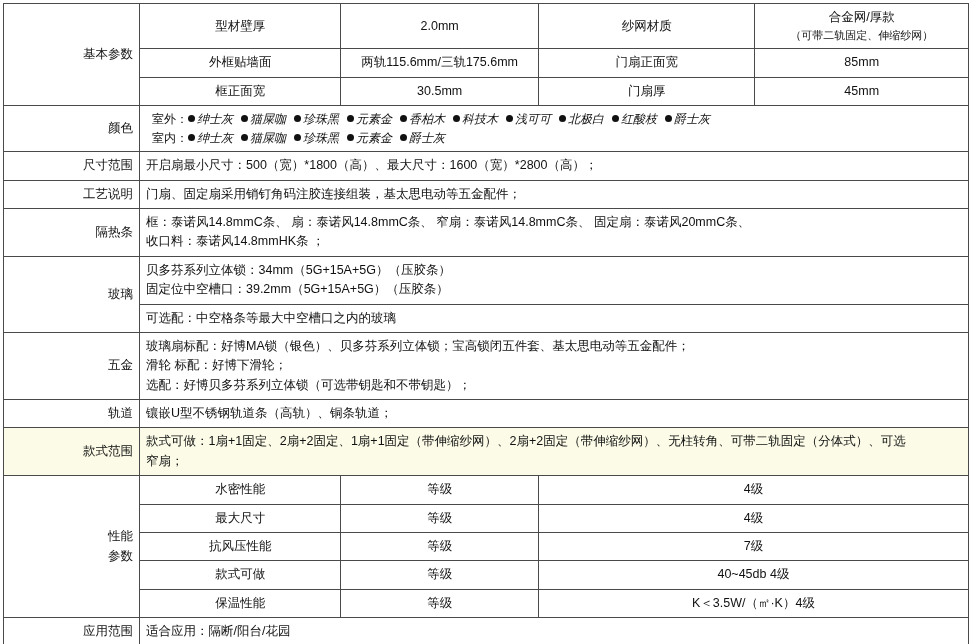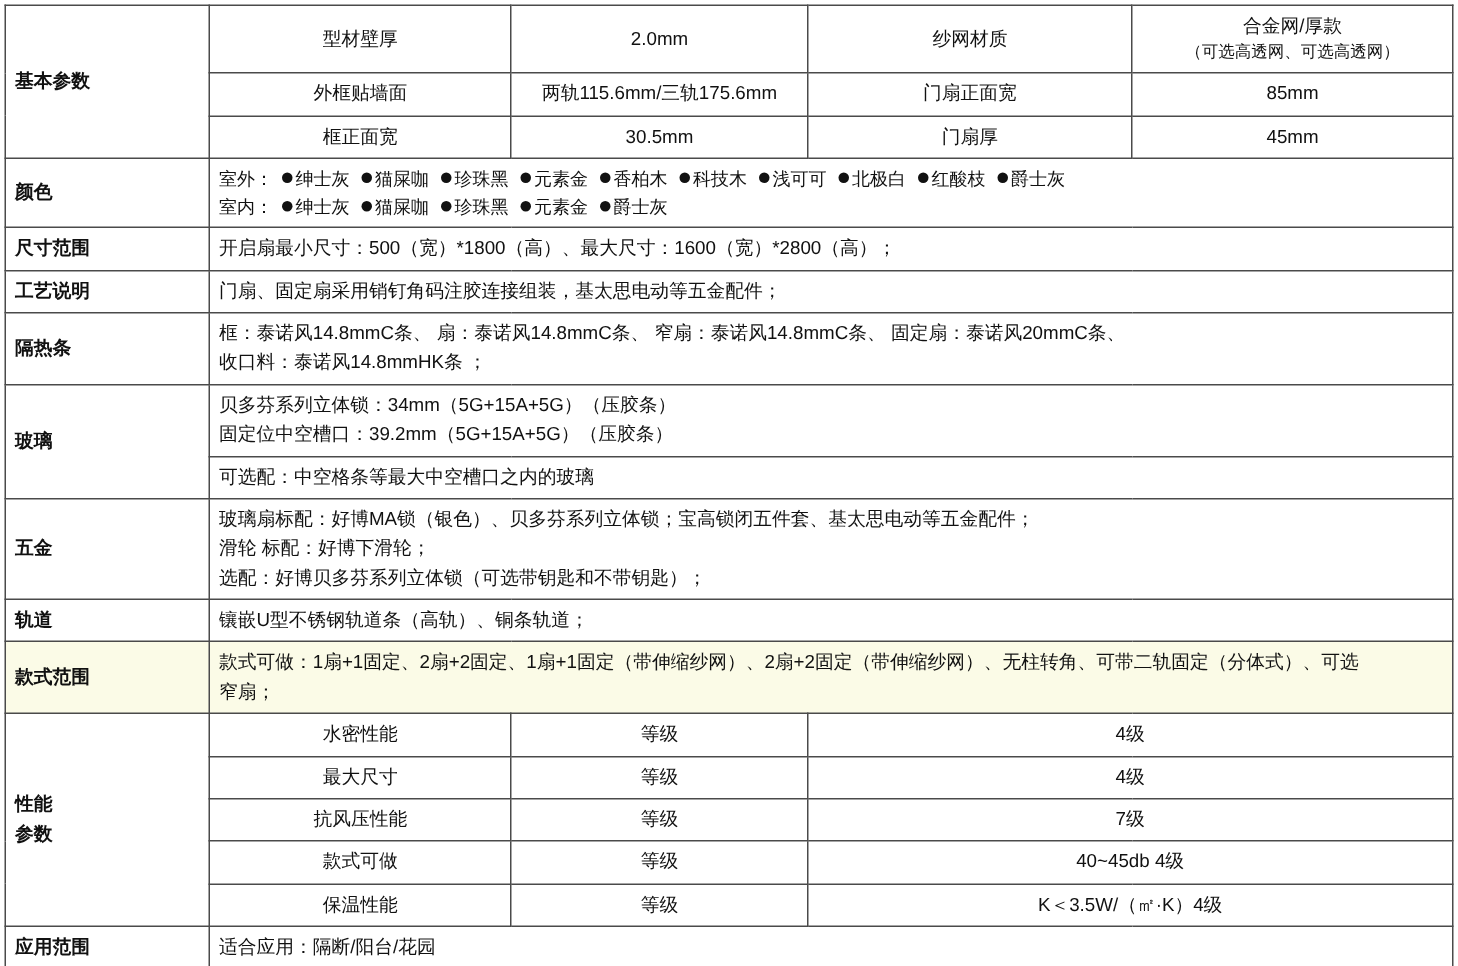--- a/index.html
+++ b/index.html
@@ -21,22 +21,22 @@
     margin: 3px;
     table-layout: fixed;
   }
   table.spec td {
     border: 1px solid #4a4a4a;
     padding: 4px 6px;
     vertical-align: middle;
     line-height: 1.55;
   }
   td.rowlabel {
-    text-align: left;
-    font-weight: bold;
+    text-align: right;
+    font-weight: normal;
     width: 135px;
   }
   td.ctr { text-align: center; }
   td.left { text-align: left; }
   .highlight-row td {
     background: #fbfbe7;
   }
   .pl { padding-left: 10px; }
   .twoline { line-height: 1.45; }
   .colorlist span.dot {
@@ -48,22 +48,23 @@
     margin-right: 2px;
     vertical-align: 1px;
   }
   .colorrow-inner {
     display: block;
     white-space: nowrap;
   }
   .lbl-inline {
     display: inline-block;
     min-width: 42px;
-  }
-  .seg { margin-right: 8px; display: inline-block; }
+    text-align: right;
+  }
+  .seg { margin-right: 8px; display: inline-block; font-style: italic; }
   .small { font-size: 12px; }
   .sub { font-size: 11px; }
 </style>
 </head>
 <body>
 
 <table class="spec">
   <colgroup>
     <col style="width:135px">
     <col style="width:200px">
@@ -73,21 +74,21 @@
   </colgroup>
   <tbody>
 
     <tr>
       <td class="rowlabel" rowspan="3">基本参数</td>
       <td class="ctr">型材壁厚</td>
       <td class="ctr">2.0mm</td>
       <td class="ctr">纱网材质</td>
       <td class="ctr twoline">
         <div>合金网/厚款</div>
-        <div class="sub">（可选高透网、可选高透网）</div>
+        <div class="sub">（可带二轨固定、伸缩纱网）</div>
       </td>
     </tr>
     <tr>
       <td class="ctr">外框贴墙面</td>
       <td class="ctr">两轨115.6mm/三轨175.6mm</td>
       <td class="ctr">门扇正面宽</td>
       <td class="ctr">85mm</td>
     </tr>
     <tr>
       <td class="ctr">框正面宽</td>

